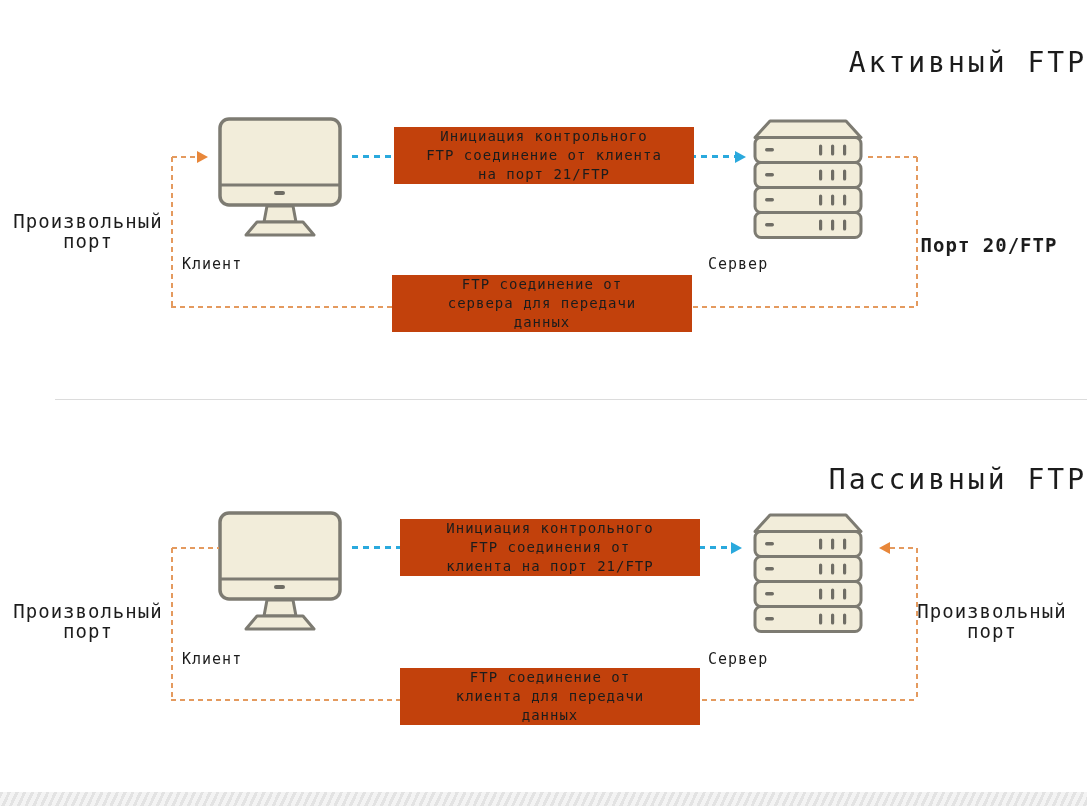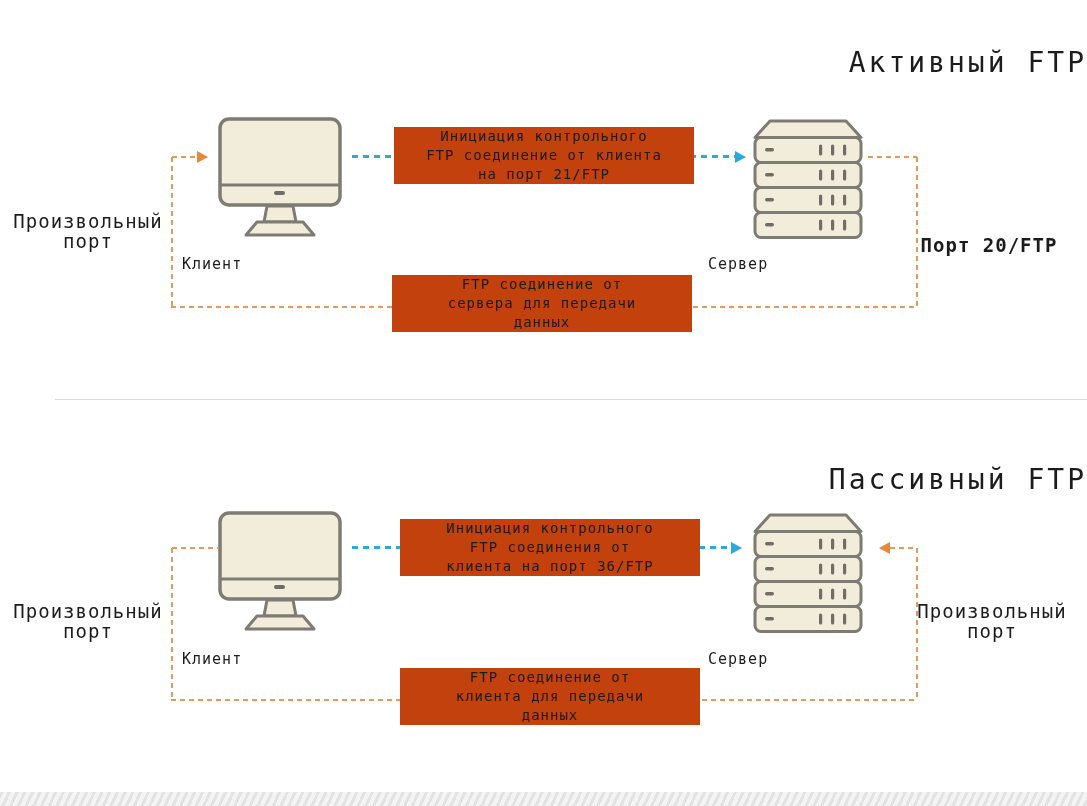--- a/index.html
+++ b/index.html
@@ -156,21 +156,21 @@
     </svg>
   </div>
   <div class="abs node-label" style="left:708px;top:650px;">Сервер</div>
 
   <div class="abs dash-h-b" style="left:352px;top:546px;width:73px;"></div>
   <div class="abs dash-h-b" style="left:666px;top:546px;width:65px;"></div>
   <div class="abs arr arr-r-b" style="left:731px;top:542px;"></div>
   <div class="abs conn-text" style="left:400px;top:519px;">
     <div>Инициация контрольного</div>
     <div>FTP соединения от</div>
-    <div>клиента на порт 36/FTP</div>
+    <div>клиента на порт 21/FTP</div>
   </div>
 
   <div class="abs dash-h-o" style="left:172px;top:547px;width:47px;"></div>
   <div class="abs dash-v-o" style="left:171px;top:548px;height:152px;"></div>
   <div class="abs dash-h-o" style="left:171px;top:699px;width:747px;"></div>
   <div class="abs dash-v-o" style="left:916px;top:548px;height:152px;"></div>
   <div class="abs dash-h-o" style="left:890px;top:547px;width:27px;"></div>
   <div class="abs arr arr-l-o" style="left:879px;top:542px;"></div>
   <div class="abs conn-text" style="left:400px;top:668px;">
     <div>FTP соединение от</div>

